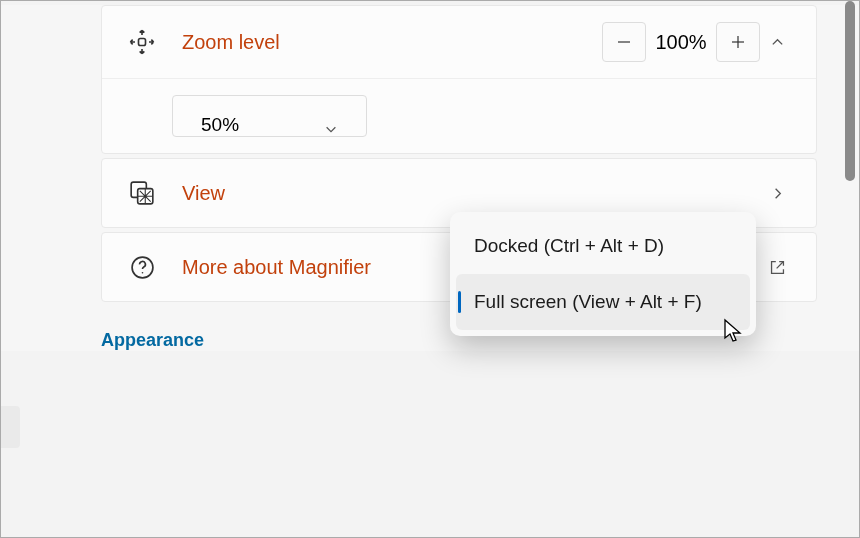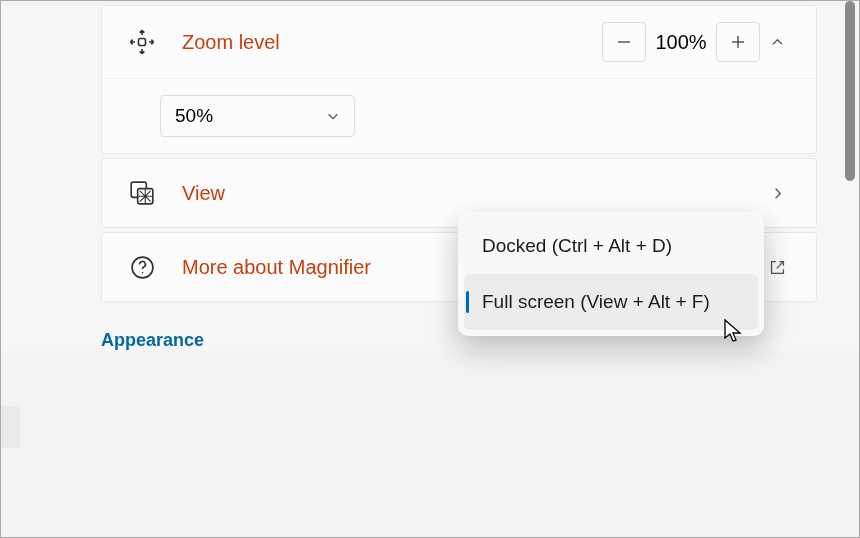--- a/index.html
+++ b/index.html
@@ -84,24 +84,25 @@
       align-items: center;
       color: #555;
     }
     .select-box {
       width: 195px;
       height: 42px;
       border: 1px solid #ddd;
       border-radius: 4px;
       background: #fcfcfc;
       display: flex;
-      align-items: center;
+      align-items: flex-end;
       justify-content: space-between;
-      padding: 0 14px;
+      padding: 0 28px;
       font-size: 19px;
+      margin-left: 12px;
     }
     .section-hdr {
       font-size: 18px;
       font-weight: 600;
       color: #0369a1;
       margin: 28px 0 8px 0;
     }
     .left-stub {
       position: absolute;
       left: -1px;
@@ -115,21 +116,20 @@
     .menu {
       position: absolute;
       left: 449px;
       top: 211px;
       width: 306px;
       background: #f8f8f8;
       border-radius: 10px;
       box-shadow: 0 12px 30px rgba(0,0,0,0.24);
       padding: 6px;
       z-index: 10;
-      margin-left: 8px;
     }
     .menu-item {
       height: 56px;
       display: flex;
       align-items: center;
       padding: 0 18px;
       font-size: 19px;
       border-radius: 6px;
       position: relative;
       color: #1b1b1b;

